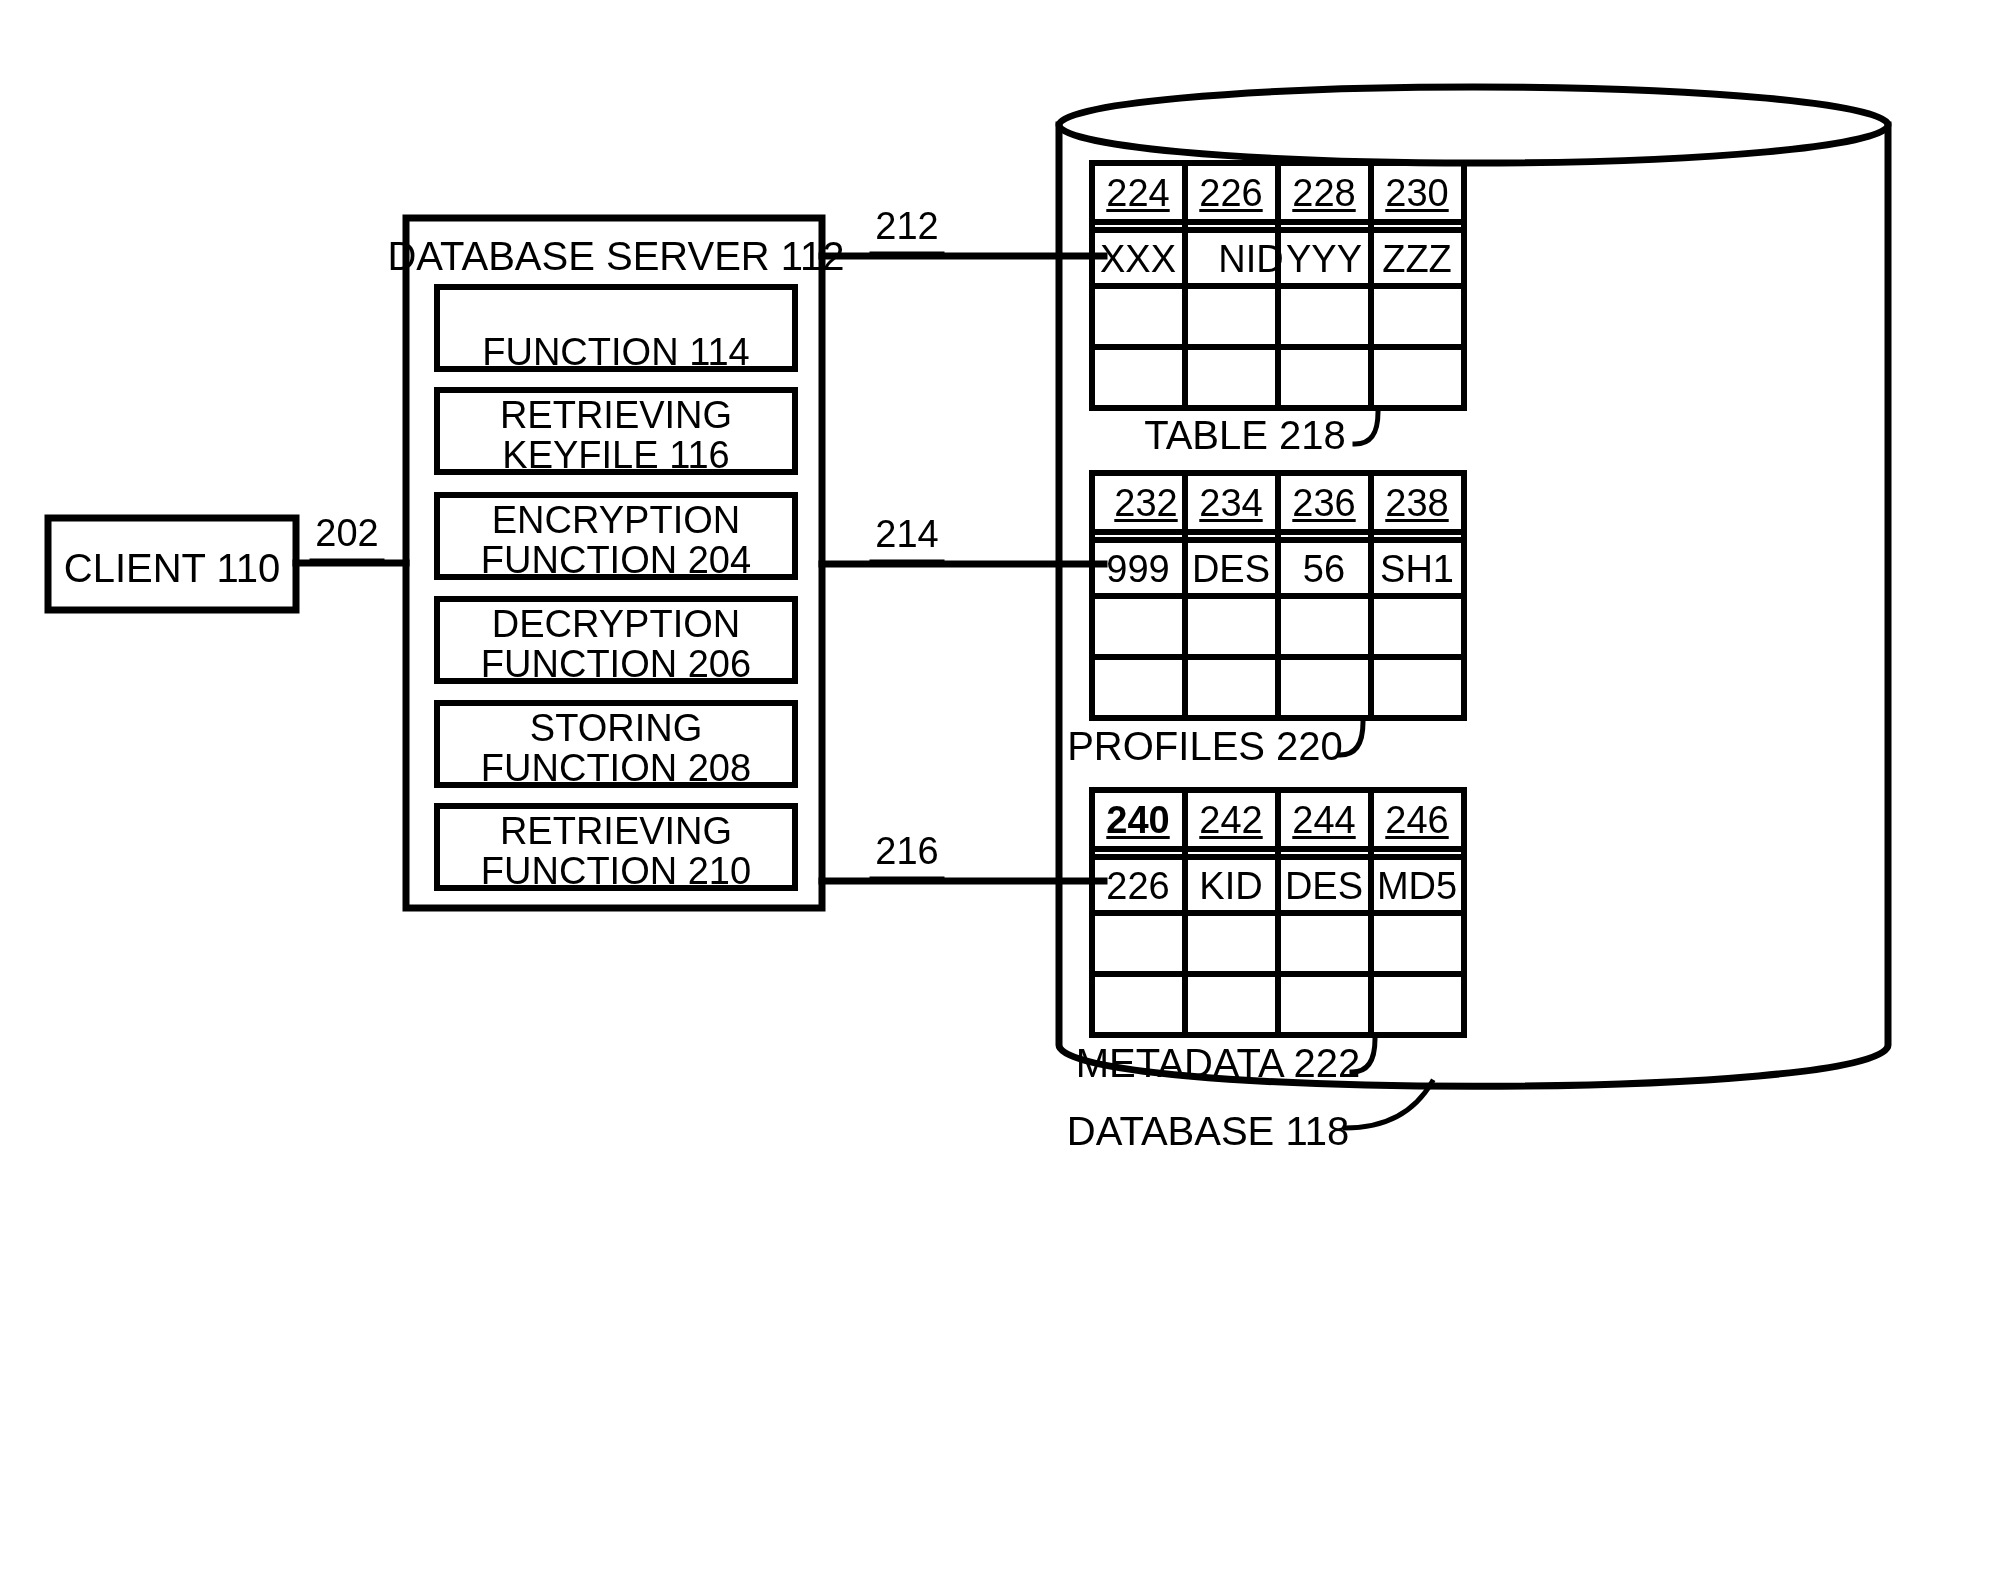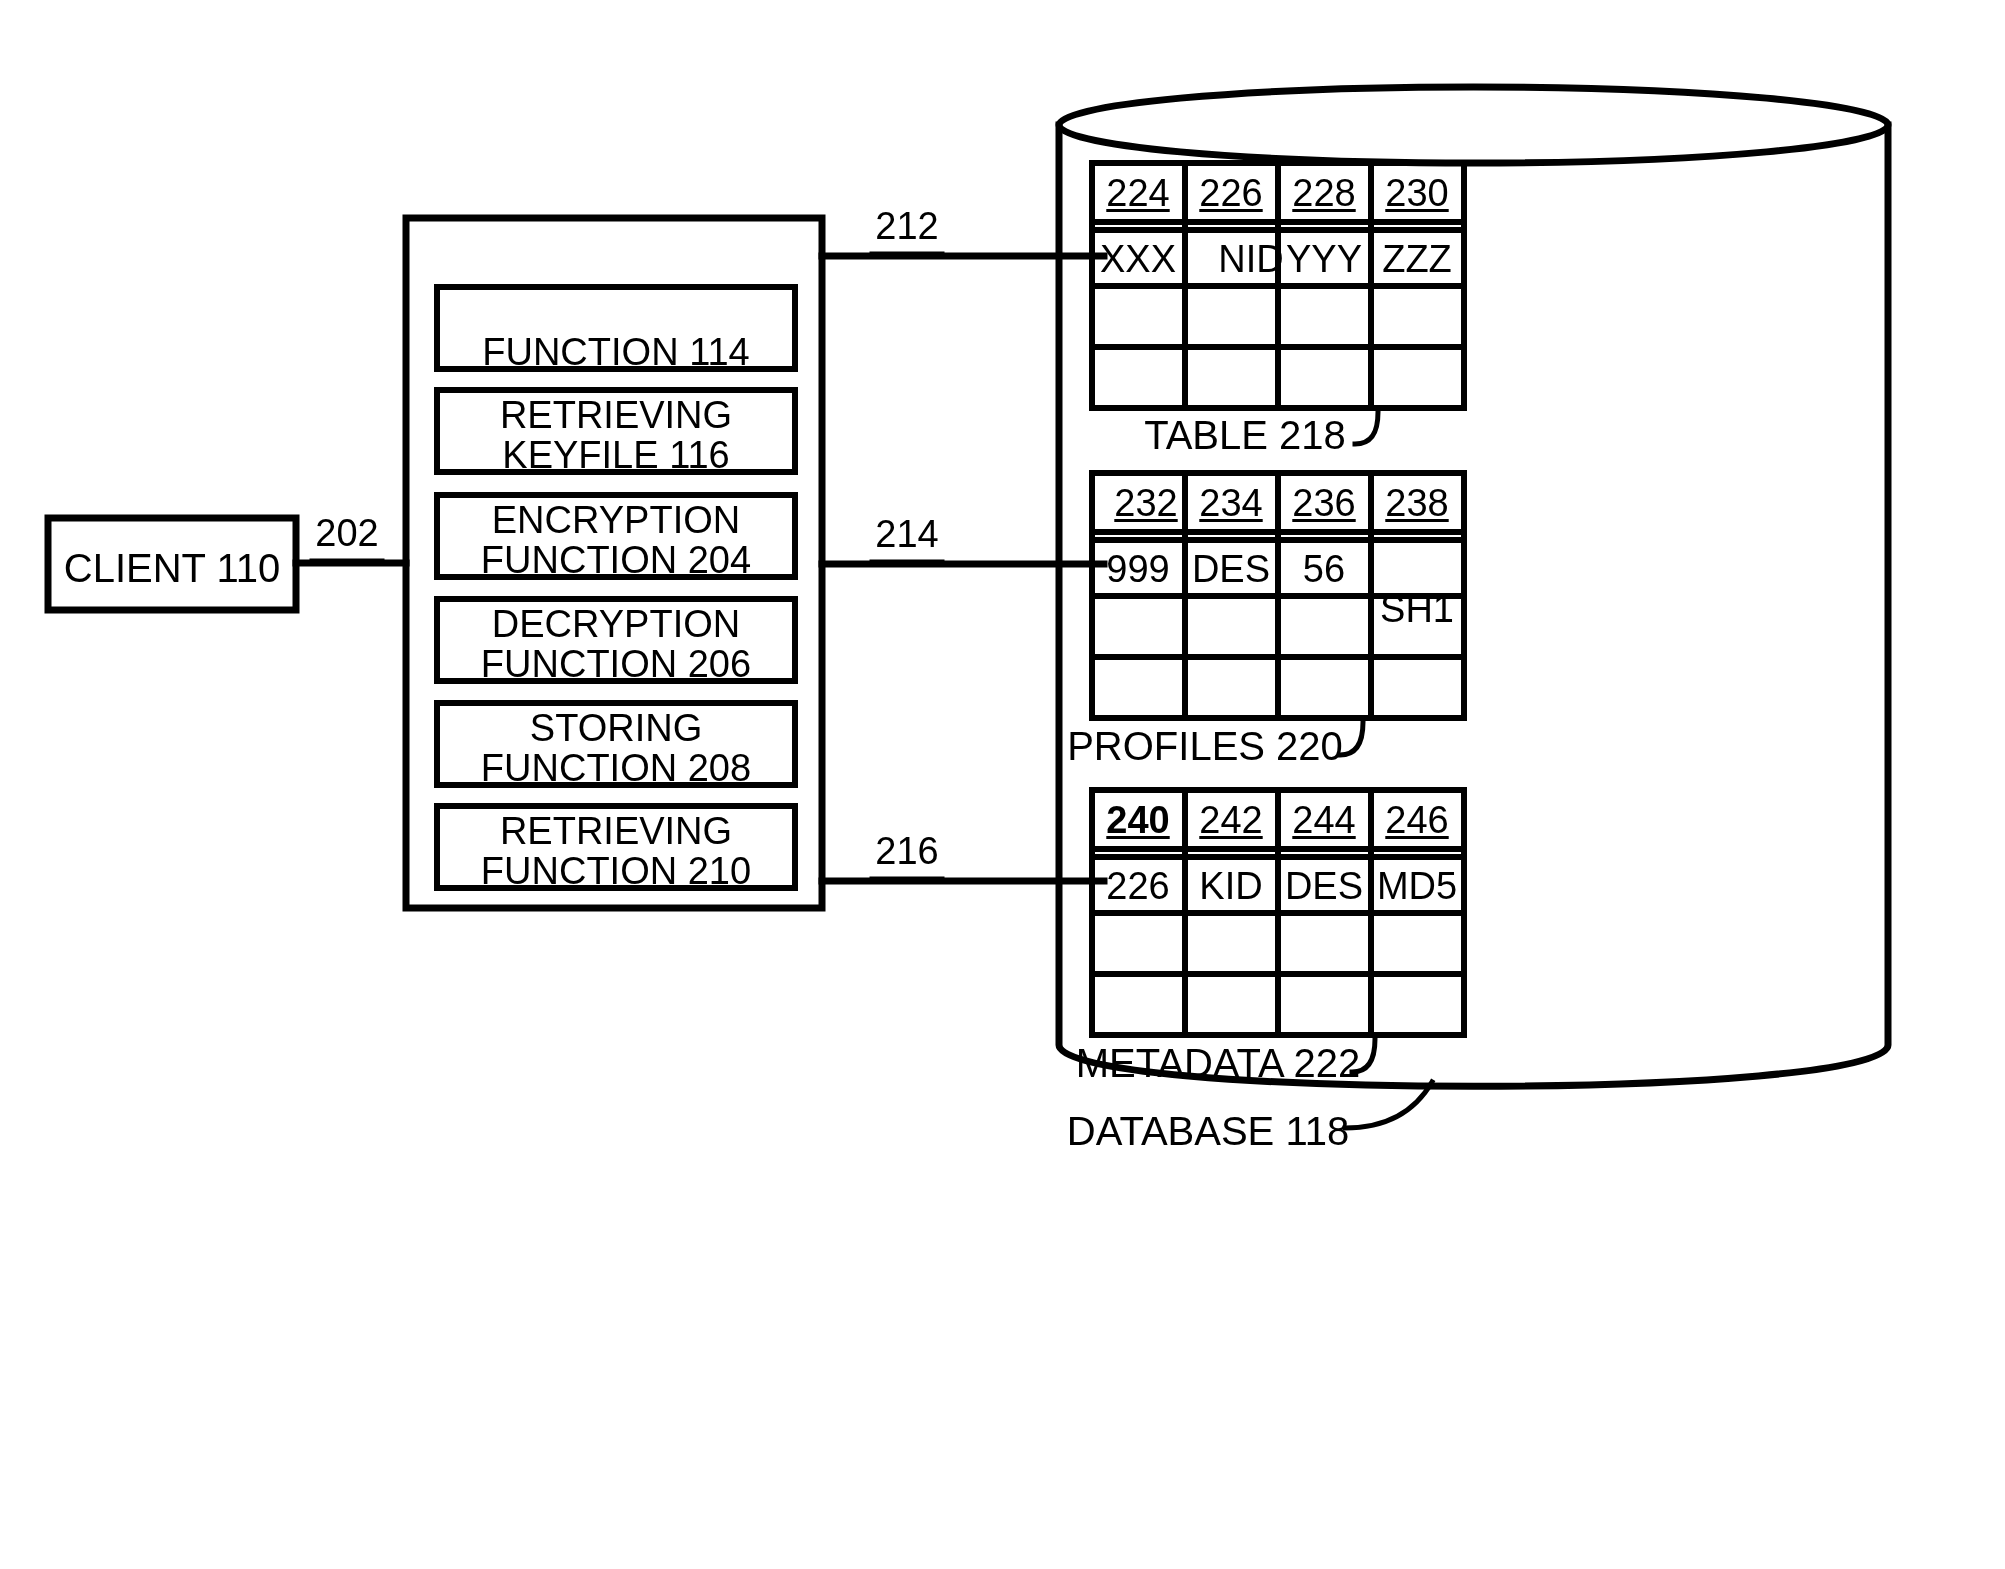--- a/index.html
+++ b/index.html
@@ -85,20 +85,21 @@
     <path d="M1352,1072 C1369,1072 1375,1059 1375,1039" stroke-width="5"></path>
 
     <path d="M1345,1128 C1375,1128 1410,1120 1432,1082" stroke-width="5"></path>
 
   </g>
 </svg>
 
 <div class="lbl t40 ctr" style="left:172px;top:548px;">CLIENT 110</div>
 <div class="lbl t38 ctr" style="left:347px;top:514px;">202</div>
 
+<div class="lbl t40 ctr" style="left:616px;top:236px;">DATABASE SERVER 112</div>
 
 <div class="lbl t38 ctr" style="left:616px;top:333px;">FUNCTION 114</div>
 
 <div class="lbl t38 ctr" style="left:616px;top:396px;">RETRIEVING</div>
 <div class="lbl t38 ctr" style="left:616px;top:436px;">KEYFILE 116</div>
 
 <div class="lbl t38 ctr" style="left:616px;top:501px;">ENCRYPTION</div>
 <div class="lbl t38 ctr" style="left:616px;top:541px;">FUNCTION 204</div>
 
 <div class="lbl t38 ctr" style="left:616px;top:605px;">DECRYPTION</div>
@@ -127,21 +128,21 @@
 <div class="lbl t40 ctr" style="left:1245px;top:415px;">TABLE 218</div>
 
 <div class="lbl t38 ctr u" style="left:1138px;top:484px;margin-left:8px;">232</div>
 <div class="lbl t38 ctr u" style="left:1231px;top:484px;">234</div>
 <div class="lbl t38 ctr u" style="left:1324px;top:484px;">236</div>
 <div class="lbl t38 ctr u" style="left:1417px;top:484px;">238</div>
 
 <div class="lbl t38 ctr" style="left:1138px;top:550px;">999</div>
 <div class="lbl t38 ctr" style="left:1231px;top:550px;">DES</div>
 <div class="lbl t38 ctr" style="left:1324px;top:550px;">56</div>
-<div class="lbl t38 ctr" style="left:1417px;top:550px;margin-top:40px;">SH1</div>
+<div class="lbl t38 ctr" style="left:1417px;top:550px;">SH1</div>
 
 <div class="lbl t40 ctr" style="left:1205px;top:726px;">PROFILES 220</div>
 
 <div class="lbl t38 ctr u" style="left:1138px;top:801px;font-weight:bold;">240</div>
 <div class="lbl t38 ctr u" style="left:1231px;top:801px;">242</div>
 <div class="lbl t38 ctr u" style="left:1324px;top:801px;">244</div>
 <div class="lbl t38 ctr u" style="left:1417px;top:801px;">246</div>
 
 <div class="lbl t38 ctr" style="left:1138px;top:867px;">226</div>
 <div class="lbl t38 ctr" style="left:1231px;top:867px;">KID</div>

